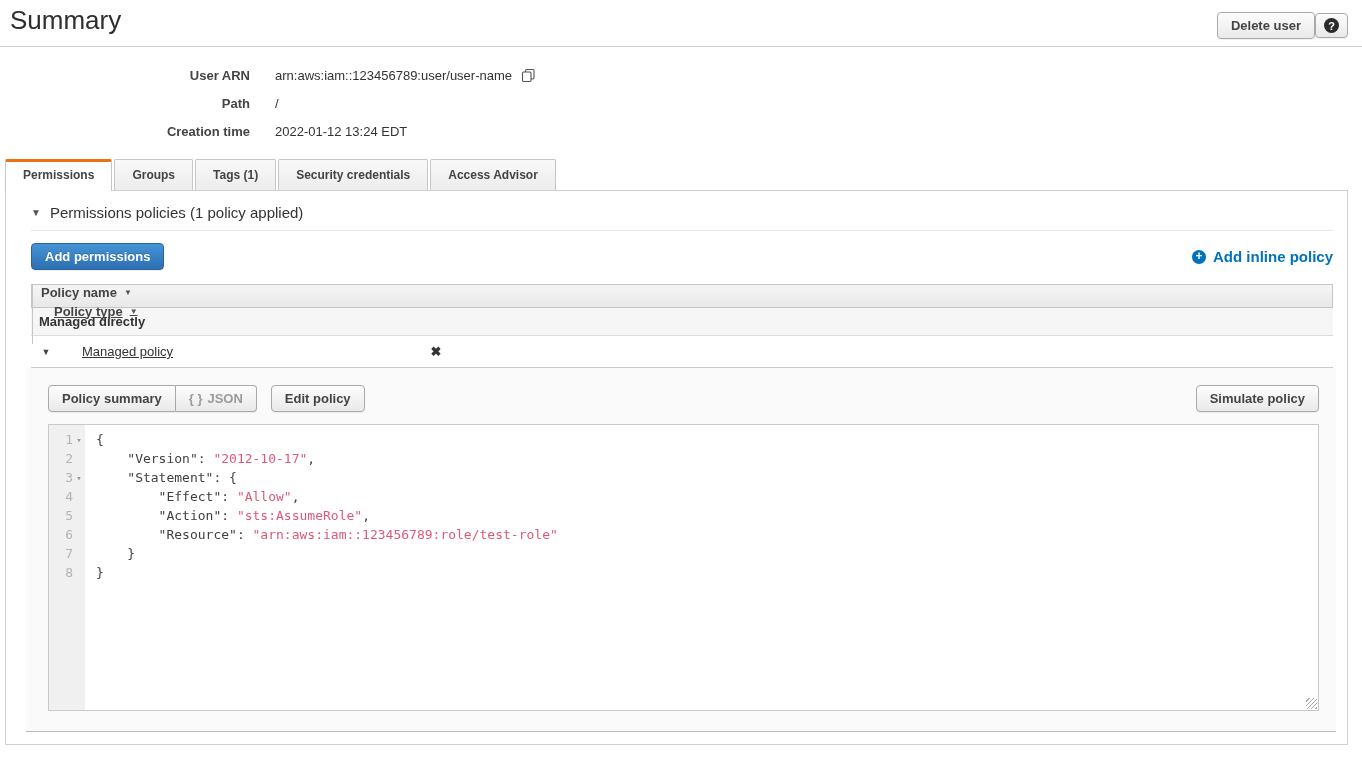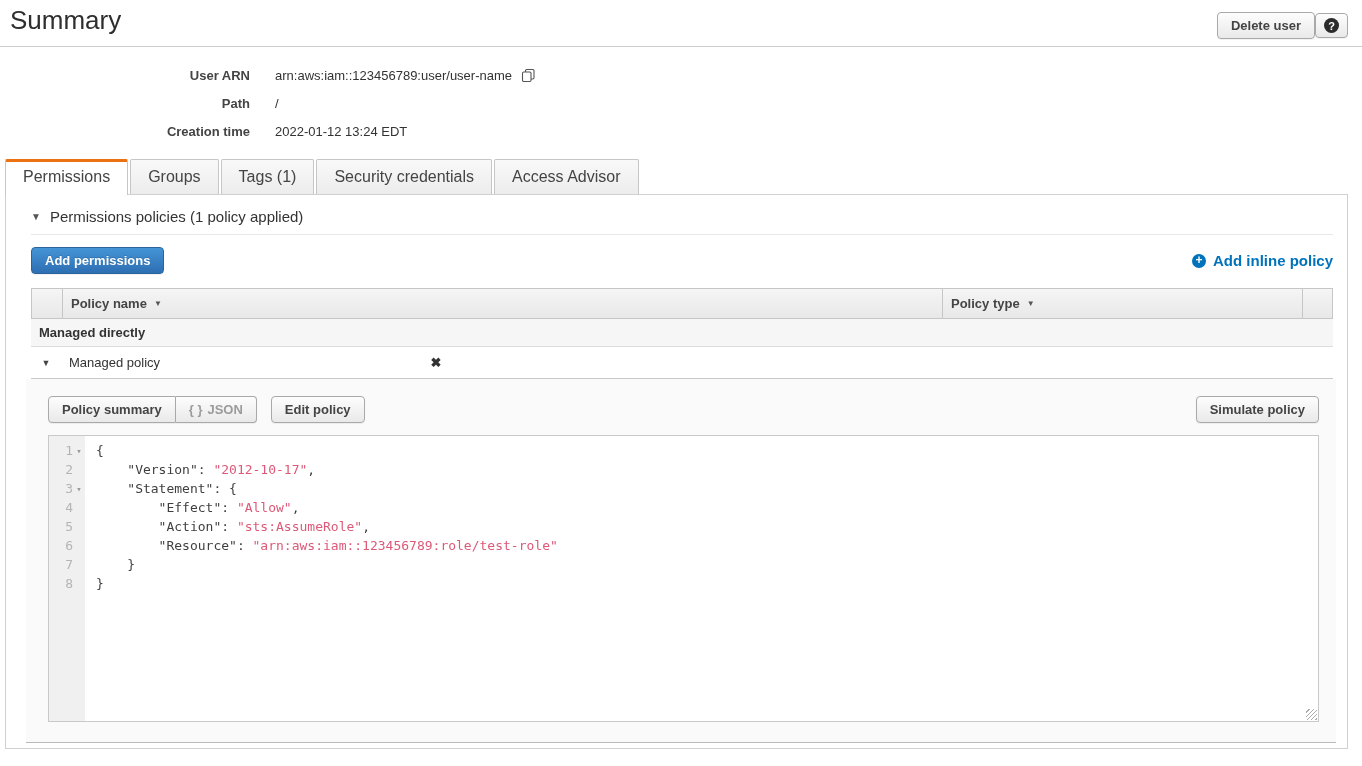--- a/index.html
+++ b/index.html
@@ -30,21 +30,21 @@
   }
   
   .meta { margin-top:14px; }
   .meta-row { display:flex; height:28px; align-items:center; font-size:13px; }
   .meta-label { width:250px; text-align:right; font-weight:bold; color:#444; }
   .meta-value { margin-left:25px; color:#333; display:flex; align-items:center; gap:9px; }
   .copy-icon { display:inline-flex; cursor:pointer; }
   
   .tabs { display:flex; gap:2px; margin:14px 0 0 5px; position:relative; z-index:2; align-items:flex-end; }
   .tab {
-    padding:8px 17px; font-size:16px; font-weight:normal; color:#444;
+    padding:8px 17px; font-size:12px; font-weight:bold; color:#444;
     background:linear-gradient(#f9f9f9,#ececec); border:1px solid #c6c6c6; border-bottom:none;
     border-radius:2px 2px 0 0; cursor:pointer;
   }
   .tab.active {
     background:#fff; border-top:3px solid #ec7211; padding-top:6px; padding-bottom:9px; margin-bottom:-1px;
   }
   
   .panel { margin:0 14px 0 5px; border:1px solid #d0d0d0; background:#fff; height:555px; }
   .section-header {
     margin:0 14px 0 25px; padding:13px 0 9px; border-bottom:1px solid #e7e7e7;
@@ -53,25 +53,25 @@
   .section-caret { font-size:10px; color:#555; margin-right:9px; }
   .actions-row { margin:12px 14px 14px 25px; display:flex; justify-content:space-between; align-items:center; }
   .inline-policy-link { display:inline-flex; align-items:center; gap:7px; cursor:pointer; }
   .plus-icon {
     width:14px; height:14px; border-radius:50%; background:#0073bb; color:#fff;
     font-size:12px; font-weight:bold; line-height:13px; text-align:center; display:inline-block;
   }
   .inline-policy-label { font-size:15px; font-weight:bold; color:#0073bb; }
   
   .ptable { margin:0 14px 0 25px; font-size:13px; }
-  .t-header { display:flex; height:31px; background:linear-gradient(#f5f5f5,#e8e8e8); border:1px solid #c6c6c6; }
+  .t-header { display:flex; height:24px; background:linear-gradient(#f5f5f5,#e8e8e8); border:1px solid #c6c6c6;flex-direction:column; }
   .t-header .cell { display:flex; align-items:center; font-weight:bold; color:#444; }
   .c0 { width:30px; flex:none; }
   .c1 { flex:1; padding-left:8px; }
-  .c2 { width:360px; flex:none; padding-left:8px; }
+  .c2 { width:360px; flex:none; padding-left:21px;text-decoration:underline; }
   .c3 { width:30px; flex:none; justify-content:center; }
   .t-header .c1, .t-header .c2, .t-header .c3 { border-left:1px solid #c6c6c6; height:100%; cursor:pointer; }
   .sort-caret { font-size:8px; color:#555; margin-left:7px; }
   .group-row {
     height:28px; background:#f6f6f6; border-bottom:1px solid #dcdcdc;
     display:flex; align-items:center; padding-left:8px; font-weight:bold; color:#333;
   }
   .policy-row { height:32px; display:flex; align-items:center; border-bottom:1px solid #c9c9c9; background:#fff; }
   .policy-row .c0 { display:flex; justify-content:center; }
   .row-caret { font-size:9px; color:#444; cursor:pointer; }

